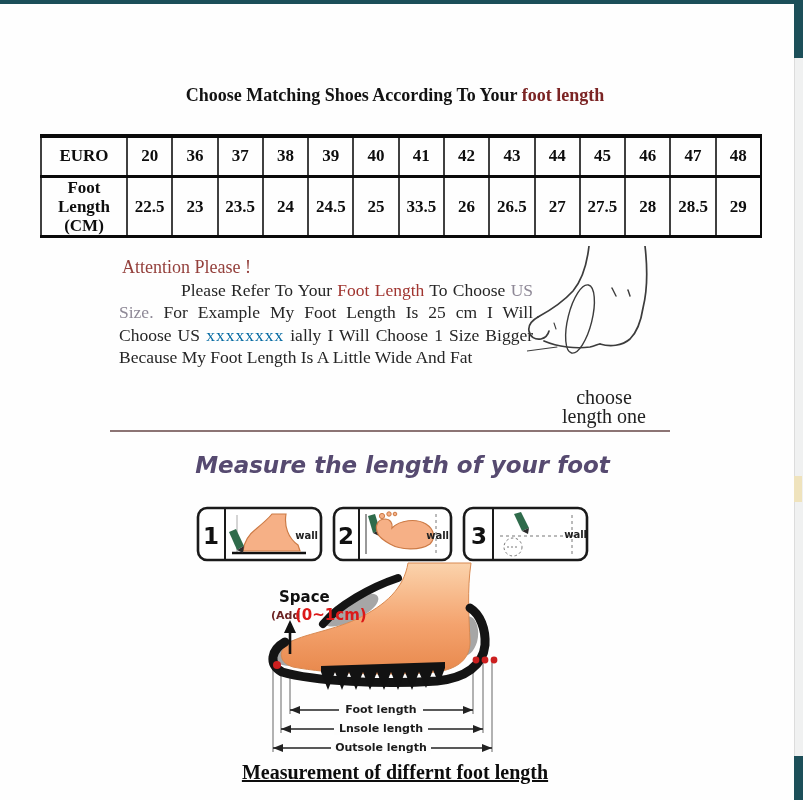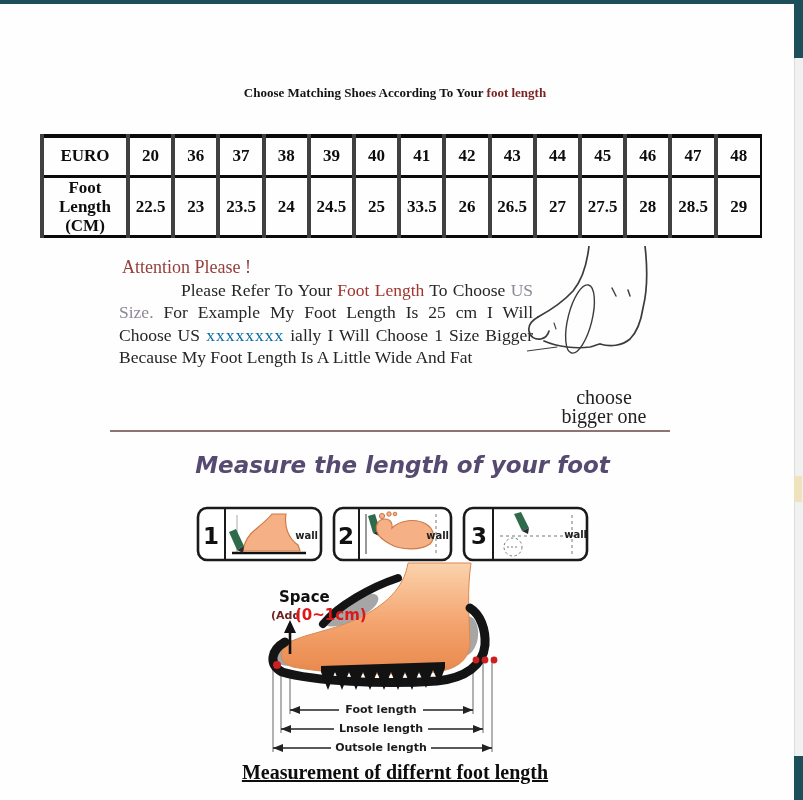--- a/index.html
+++ b/index.html
@@ -13,33 +13,33 @@
   .right-teal-top { position:absolute; top:0; right:0; width:9px; height:58px; background:#1c4f59; }
   .right-teal-bottom { position:absolute; bottom:0; right:0; width:9px; height:44px; background:#1c4f59; }
   .right-yellow { position:absolute; top:476px; right:1px; width:8px; height:26px; background:#efe3bd; }
 
   .title {
     position:absolute; top:24px; left:0; width:790px; text-align:center;
     font-size:36px; font-weight:bold; color:#0d0d0d; letter-spacing:1px;
   }
   .subtitle {
     position:absolute; top:85px; left:0; width:790px; text-align:center;
-    font-size:13px; font-weight:bold; color:#131313;
+    font-size:18px; font-weight:bold; color:#131313;
   }
   .subtitle .hl { color:#7b2424; }
 
   table.size-table {
     position:absolute; left:40px; top:134px; width:722px;
     border-collapse:collapse; table-layout:fixed;
     border-top:4px solid #0a0a0a; border-bottom:3px solid #0a0a0a;
     border-left:2px solid #0a0a0a; border-right:2px solid #0a0a0a;
     font-family:"Liberation Serif", serif;
   }
   table.size-table td {
-    border-left:4px solid #404040; text-align:center; vertical-align:middle;
+    border-left:2px solid #404040; text-align:center; vertical-align:middle;
     font-size:17px; font-weight:bold; color:#0d0d0d; padding:0 4px;
   }
   table.size-table tr.r1 td { height:40px; border-bottom:3px solid #0a0a0a; }
   table.size-table tr.r2 td { height:59px; line-height:19px; }
   table.size-table td.labelcol { width:86px; }
 
   .att-heading {
     position:absolute; left:122px; top:257px; font-size:18px; color:#94403c;
   }
   .att-para {
@@ -145,21 +145,21 @@
       <path d="M0,105 L30,101" stroke-width="1.2"></path>
       <path d="M85,42 l4,8" stroke-width="1.4"></path>
       <path d="M101,44 l2,6" stroke-width="1.4"></path>
       <path d="M27,77 l2,6" stroke-width="1.1"></path>
       <ellipse cx="53" cy="73" rx="12" ry="35" transform="rotate(14 53 73)" stroke-width="1.4"></ellipse>
     </g>
   </svg>
 
   <div class="choose-note">
     <div>choose</div>
-    <div>bigger one</div>
+    <div>length one</div>
   </div>
 
   <div class="divider"></div>
 
   <div class="measure-heading">Measure the length of your foot</div>
 
   <div class="steps-row">
 
     <svg width="127" height="56" viewBox="0 0 127 56">
       <rect x="2" y="2" width="123" height="52" rx="9" fill="#fff" stroke="#1a1a1a" stroke-width="2.6"></rect>

